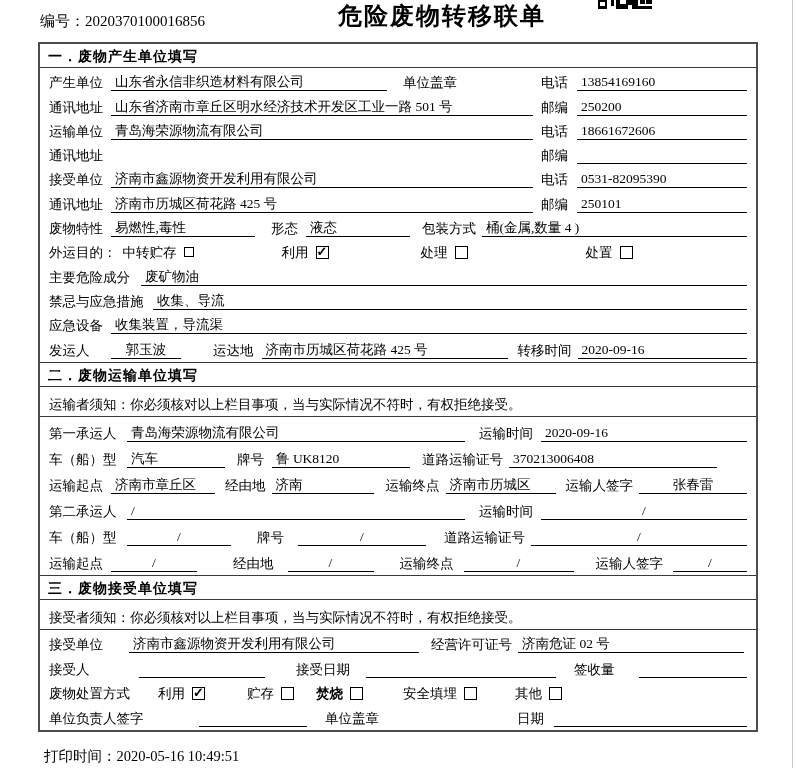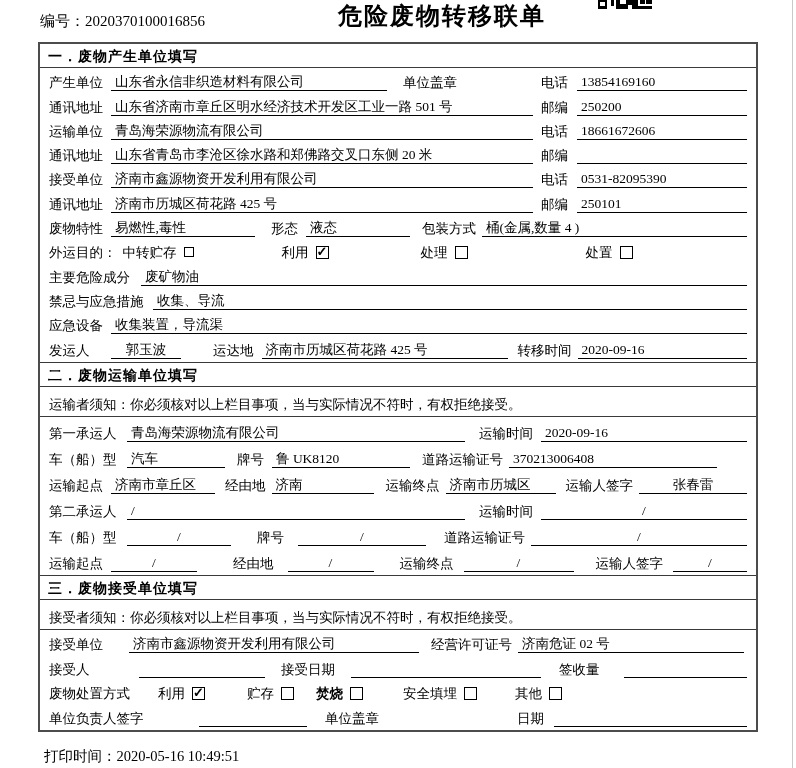--- a/index.html
+++ b/index.html
@@ -96,21 +96,20 @@
       </div>
       <div class="rcol">
         <span class="lab">电话</span>
         <span class="u fill">18661672606</span>
       </div>
     </div>
 
     <div class="r">
       <div class="lcol">
         <span class="lab" style="width:62px;">通讯地址</span>
-        <span class="u fill">山东省青岛市李沧区徐水路和郑佛路交叉口东侧 20 米</span>
       </div>
       <div class="rcol">
         <span class="lab">邮编</span>
         <span class="u fill"></span>
       </div>
     </div>
 
     <div class="r">
       <div class="lcol">
         <span class="lab" style="width:62px;">接受单位</span>
@@ -258,21 +257,21 @@
     <div class="r">
       <span class="lab" style="width:62px;">接受单位</span>
       <span class="u" style="width:282px;margin-left:18px;">济南市鑫源物资开发利用有限公司</span>
       <span class="lab" style="margin-left:12px;">经营许可证号</span>
       <span class="u" style="width:218px;margin-left:6px;">济南危证 02 号</span>
     </div>
 
     <div class="r">
       <span class="lab" style="width:48px;">接受人</span>
       <span class="u" style="width:118px;margin-left:42px;"></span>
-      <span class="lab" style="margin-left:16px;">接受日期</span>
+      <span class="lab" style="margin-left:31px;">接受日期</span>
       <span class="u" style="width:182px;margin-left:16px;"></span>
       <span class="lab" style="margin-left:18px;">签收量</span>
       <span class="u fill" style="margin-left:24px;"></span>
     </div>
 
     <div class="r">
       <span class="lab">废物处置方式</span>
       <span class="opt" style="margin-left:28px;">
         <span>利用</span>
         <span class="cb checked"></span>

